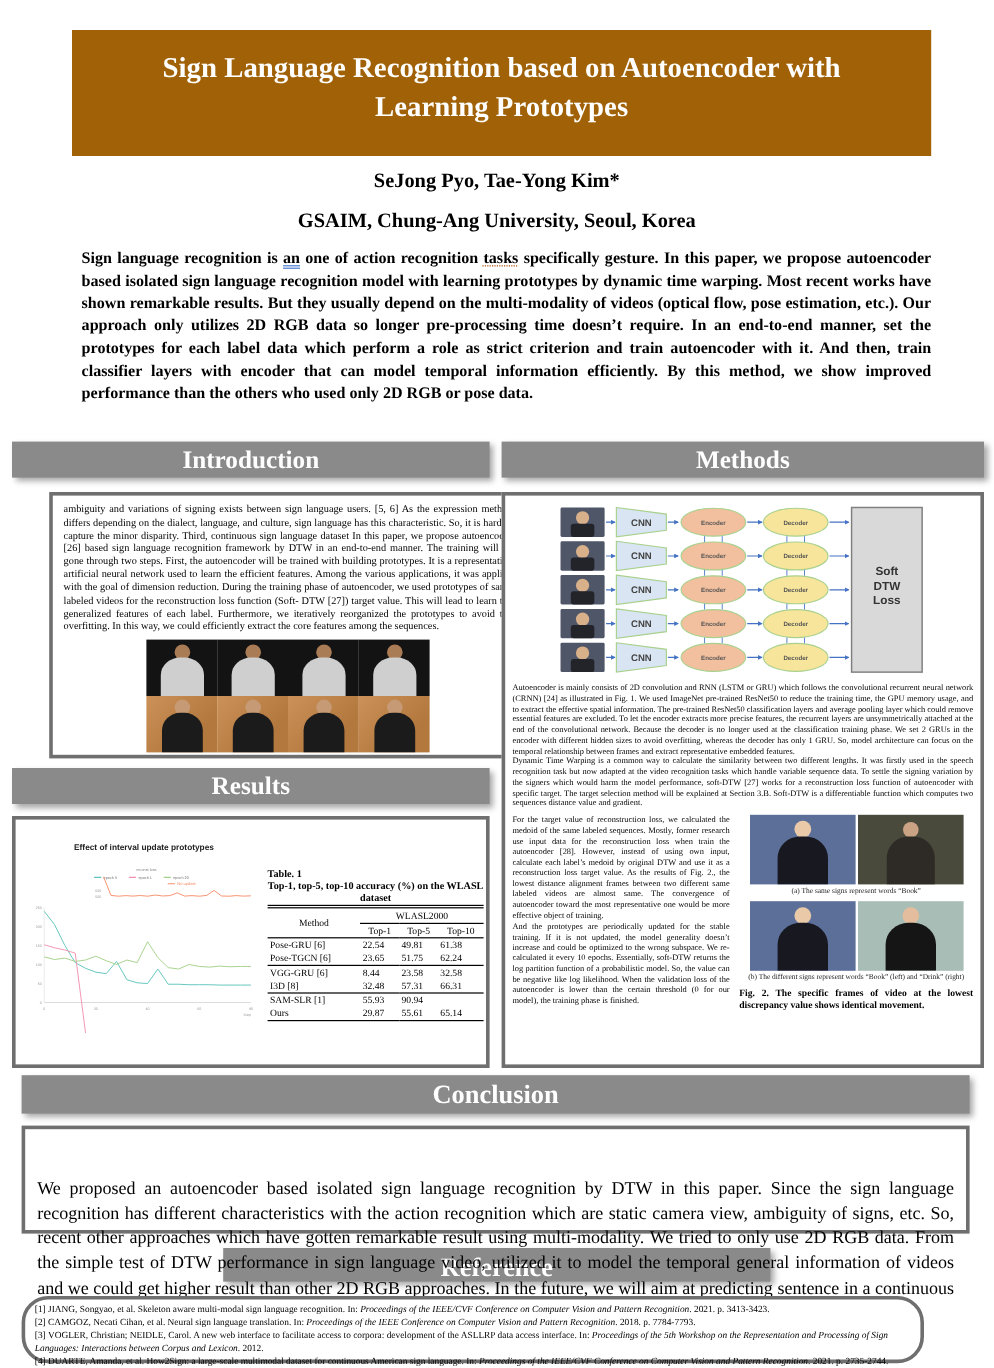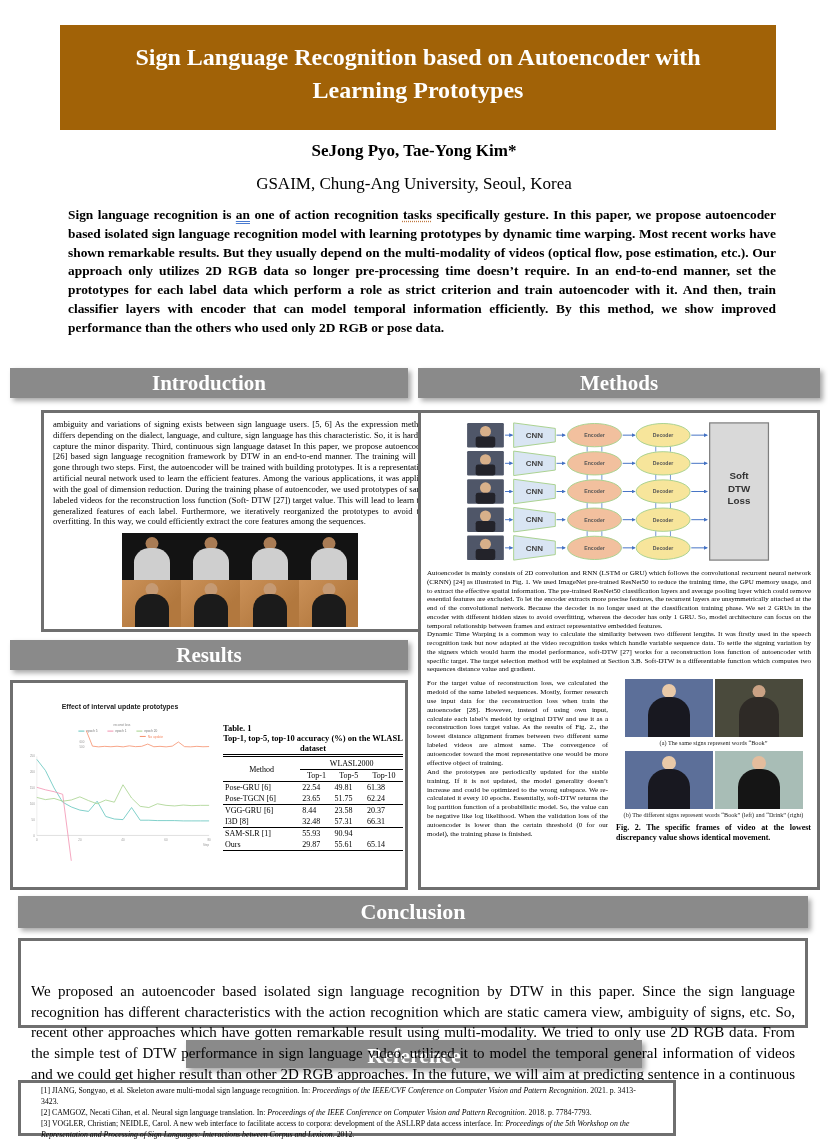--- a/index.html
+++ b/index.html
@@ -6,21 +6,21 @@
   .poster{position:relative;width:828px;height:1140px;background:#fff;
           font-family:"Liberation Serif",serif;color:#000;overflow:hidden;}
 
   
   .banner{position:absolute;left:60px;top:25px;width:716px;height:105px;background:#a16207;
           color:#fff;text-align:center;padding-top:16px;box-sizing:border-box;}
   .banner .t-line{display:block;font-size:24px;font-weight:bold;line-height:33px;}
   .authors{position:absolute;left:0;top:141px;width:828px;text-align:center;
            font-size:17px;font-weight:bold;}
   .affil{position:absolute;left:0;top:174px;width:828px;text-align:center;
-         font-size:17px;font-weight:normal;}
+         font-size:17px;font-weight:bold;}
 
   
   .abstract{position:absolute;left:68px;top:206px;width:708px;font-size:13.4px;
             font-weight:bold;line-height:1.4;text-align:justify;}
   .gram{text-decoration:underline double #4a7bd0;text-decoration-thickness:1px;text-underline-offset:2px;}
   .spell{text-decoration:underline dotted #c07840;text-underline-offset:2px;}
 
   
   .secbar{position:absolute;height:30px;background:#8a8a8a;color:#fff;text-align:center;
           font-size:21px;font-weight:bold;line-height:30px;box-shadow:3px 3px 5px rgba(0,0,0,.35);}
@@ -29,21 +29,21 @@
   .bar-results{left:10px;top:640px;width:398px;}
   .bar-conclusion{left:18px;top:896px;width:790px;height:32px;font-size:22px;line-height:32px;}
   .bar-reference{left:186px;top:1040px;width:456px;height:28px;font-size:22px;line-height:32px;}
 
   
   .cbox{position:absolute;background:#fff;border:3px solid #6f6f6f;box-sizing:border-box;}
   .box-intro{left:10px;top:410px;width:398px;height:222px;padding:6px 9px;margin-left:31px;}
   .box-methods{left:418px;top:410px;width:402px;height:480px;padding:5px 6px;}
   .box-results{left:10px;top:680px;width:398px;height:210px;}
   .box-conclusion{left:18px;top:938px;width:790px;height:90px;padding:7px 10px;}
-  .box-reference{left:18px;top:1080px;width:658px;height:56px;padding:3px 20px;}
+  .box-reference{left:18px;top:1080px;width:752px;height:56px;padding:3px 8px;border-radius:22px;}
 
   .intro-text{font-size:8.6px;line-height:1.26;text-align:justify;}
 
   
   .strip{width:236px;margin:6px auto 0;display:flex;flex-wrap:wrap;}
   .frame{position:relative;width:59px;height:47px;overflow:hidden;}
   .frame .head{position:absolute;left:50%;transform:translateX(-50%);border-radius:50%;}
   .frame .torso{position:absolute;left:50%;transform:translateX(-50%);border-radius:45% 45% 0 0;}
   .fA{background:#131313;}
   .fA .head{top:4px;width:13px;height:13px;background:#a97c55;}
@@ -333,21 +333,21 @@
         <tr class="rule-b">
           <td>Pose-TGCN [6]</td>
               <td>23.65</td>
               <td>51.75</td>
               <td>62.24</td>
         </tr>
         <tr>
           <td>VGG-GRU [6]</td>
               <td>8.44</td>
               <td>23.58</td>
-              <td>20.37</td>
+              <td>32.58</td>
         </tr>
         <tr class="rule-b">
           <td>I3D [8]</td>
               <td>32.48</td>
               <td>57.31</td>
               <td>66.31</td>
         </tr>
         <tr>
           <td>SAM-SLR [1]</td>
               <td>55.93</td>

